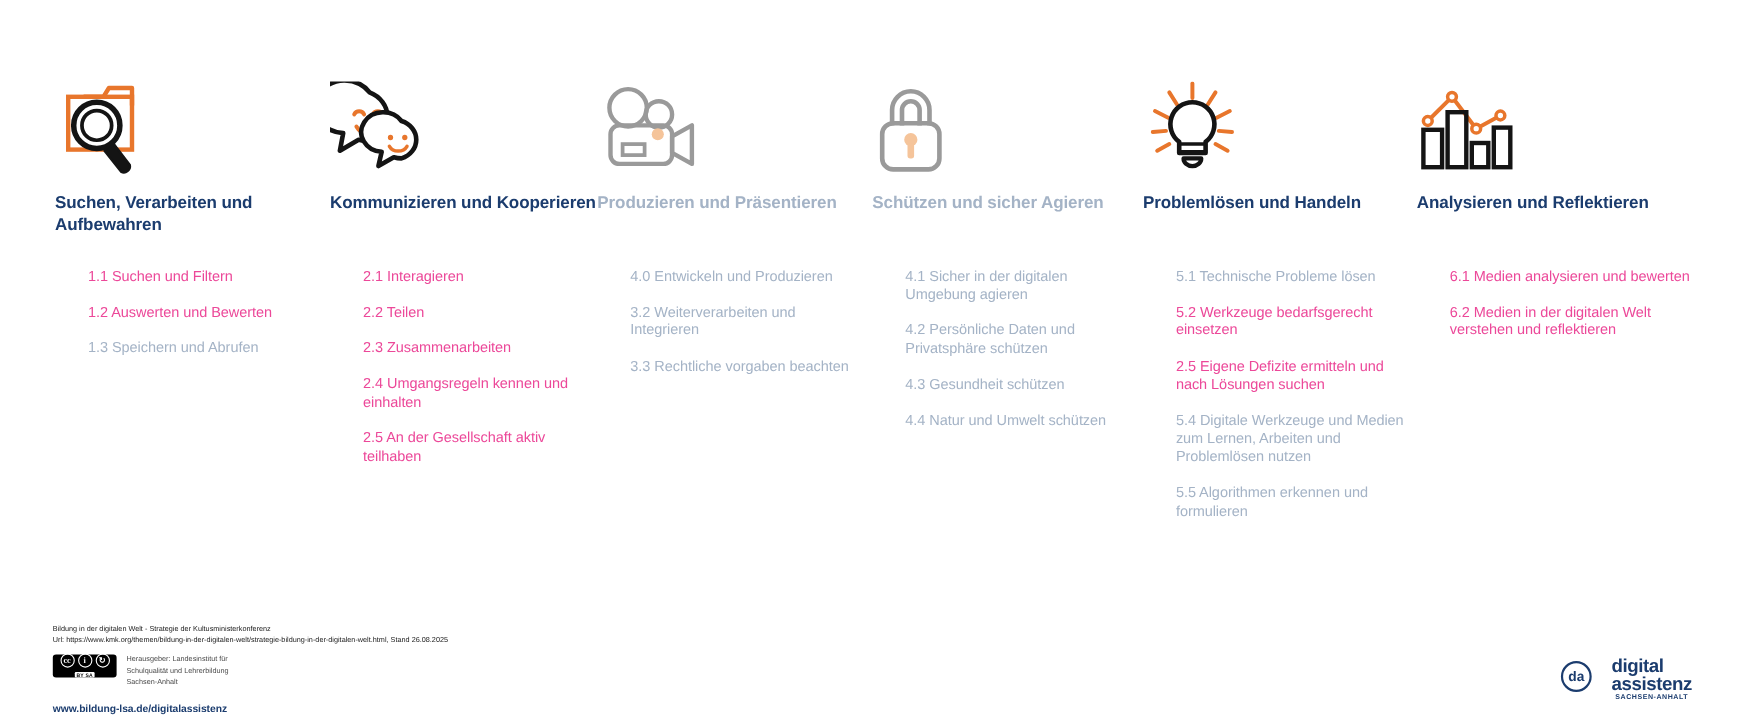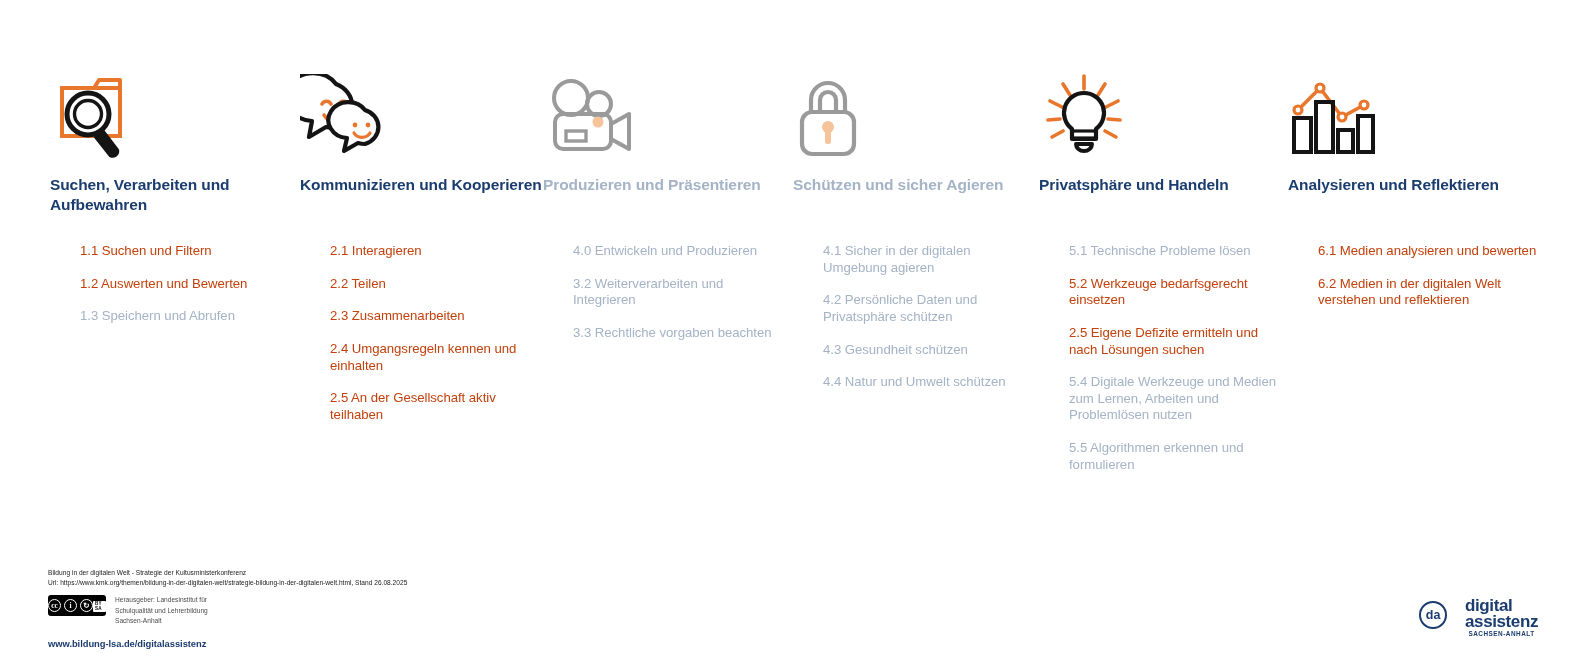--- a/index.html
+++ b/index.html
@@ -25,41 +25,41 @@
     letter-spacing:-0.1px;
     position:absolute;
     top:125px;
   }
   .col-head.inactive{color:#a4b3c6;}
 
   .items{position:absolute;top:193px;left:30px;}
   .item{
     font-size:13.2px;
     line-height:1.26;
-    color:#c2410c;
+    color:#ec4899;
     margin-bottom:16px;
     letter-spacing:-0.05px;
   }
   .item.inactive{color:#a4b3c6;}
 
   
   .footer{position:absolute;left:48px;top:558px;width:1000px;}
   .src-line{
     font-size:6.6px;
     color:#1a1a1a;
     line-height:1.55;
     letter-spacing:0.01px;
     white-space:nowrap;
   }
   .pub-row{display:flex;align-items:flex-start;margin-top:7px;}
   .cc-badge{
     width:58px;height:21px;
     background:#000;
     border-radius:3px;
-    display:flex;flex-direction:row;
+    display:flex;flex-direction:column;
     align-items:center;justify-content:space-between;
     flex:0 0 auto;
     position:relative;
   }
   .cc-glyphs{display:flex;align-items:center;gap:3px;margin-top:-1px;}
   .cc-circ{
     width:11px;height:11px;border-radius:50%;
     border:1.3px solid #fff;color:#fff;
     font-size:7.5px;font-weight:bold;
     display:flex;align-items:center;justify-content:center;
@@ -204,21 +204,21 @@
           <line x1="81" y1="46" x2="69" y2="45"></line>
           <line x1="13" y1="63" x2="24" y2="57"></line>
           <line x1="77" y1="63" x2="66" y2="57"></line>
         </g>
         <path d="M45 19 a20 20 0 0 0 -12 36 v10 h24 v-10 a20 20 0 0 0 -12 -36 Z" fill="none" stroke="#141414" stroke-width="4.2" stroke-linejoin="round"></path>
         <line x1="34" y1="57" x2="56" y2="57" stroke="#141414" stroke-width="3.2"></line>
         <line x1="34" y1="64" x2="56" y2="64" stroke="#141414" stroke-width="3.2"></line>
         <path d="M37 70 a8 7 0 0 0 16 0 Z" fill="none" stroke="#141414" stroke-width="4" stroke-linejoin="round"></path>
       </svg>
     </div>
-    <div class="col-head">Privatsphäre und Handeln</div>
+    <div class="col-head">Problemlösen und Handeln</div>
     <div class="items">
       <div class="item inactive">5.1 Technische Probleme lösen</div>
       <div class="item">5.2 Werkzeuge bedarfsgerecht einsetzen</div>
       <div class="item">2.5 Eigene Defizite ermitteln und nach Lösungen suchen</div>
       <div class="item inactive">5.4 Digitale Werkzeuge und Medien zum Lernen, Arbeiten und Problemlösen nutzen</div>
       <div class="item inactive">5.5 Algorithmen erkennen und formulieren</div>
     </div>
   </div>
 
   <div class="col" style="left:1288px;width:250px;">

